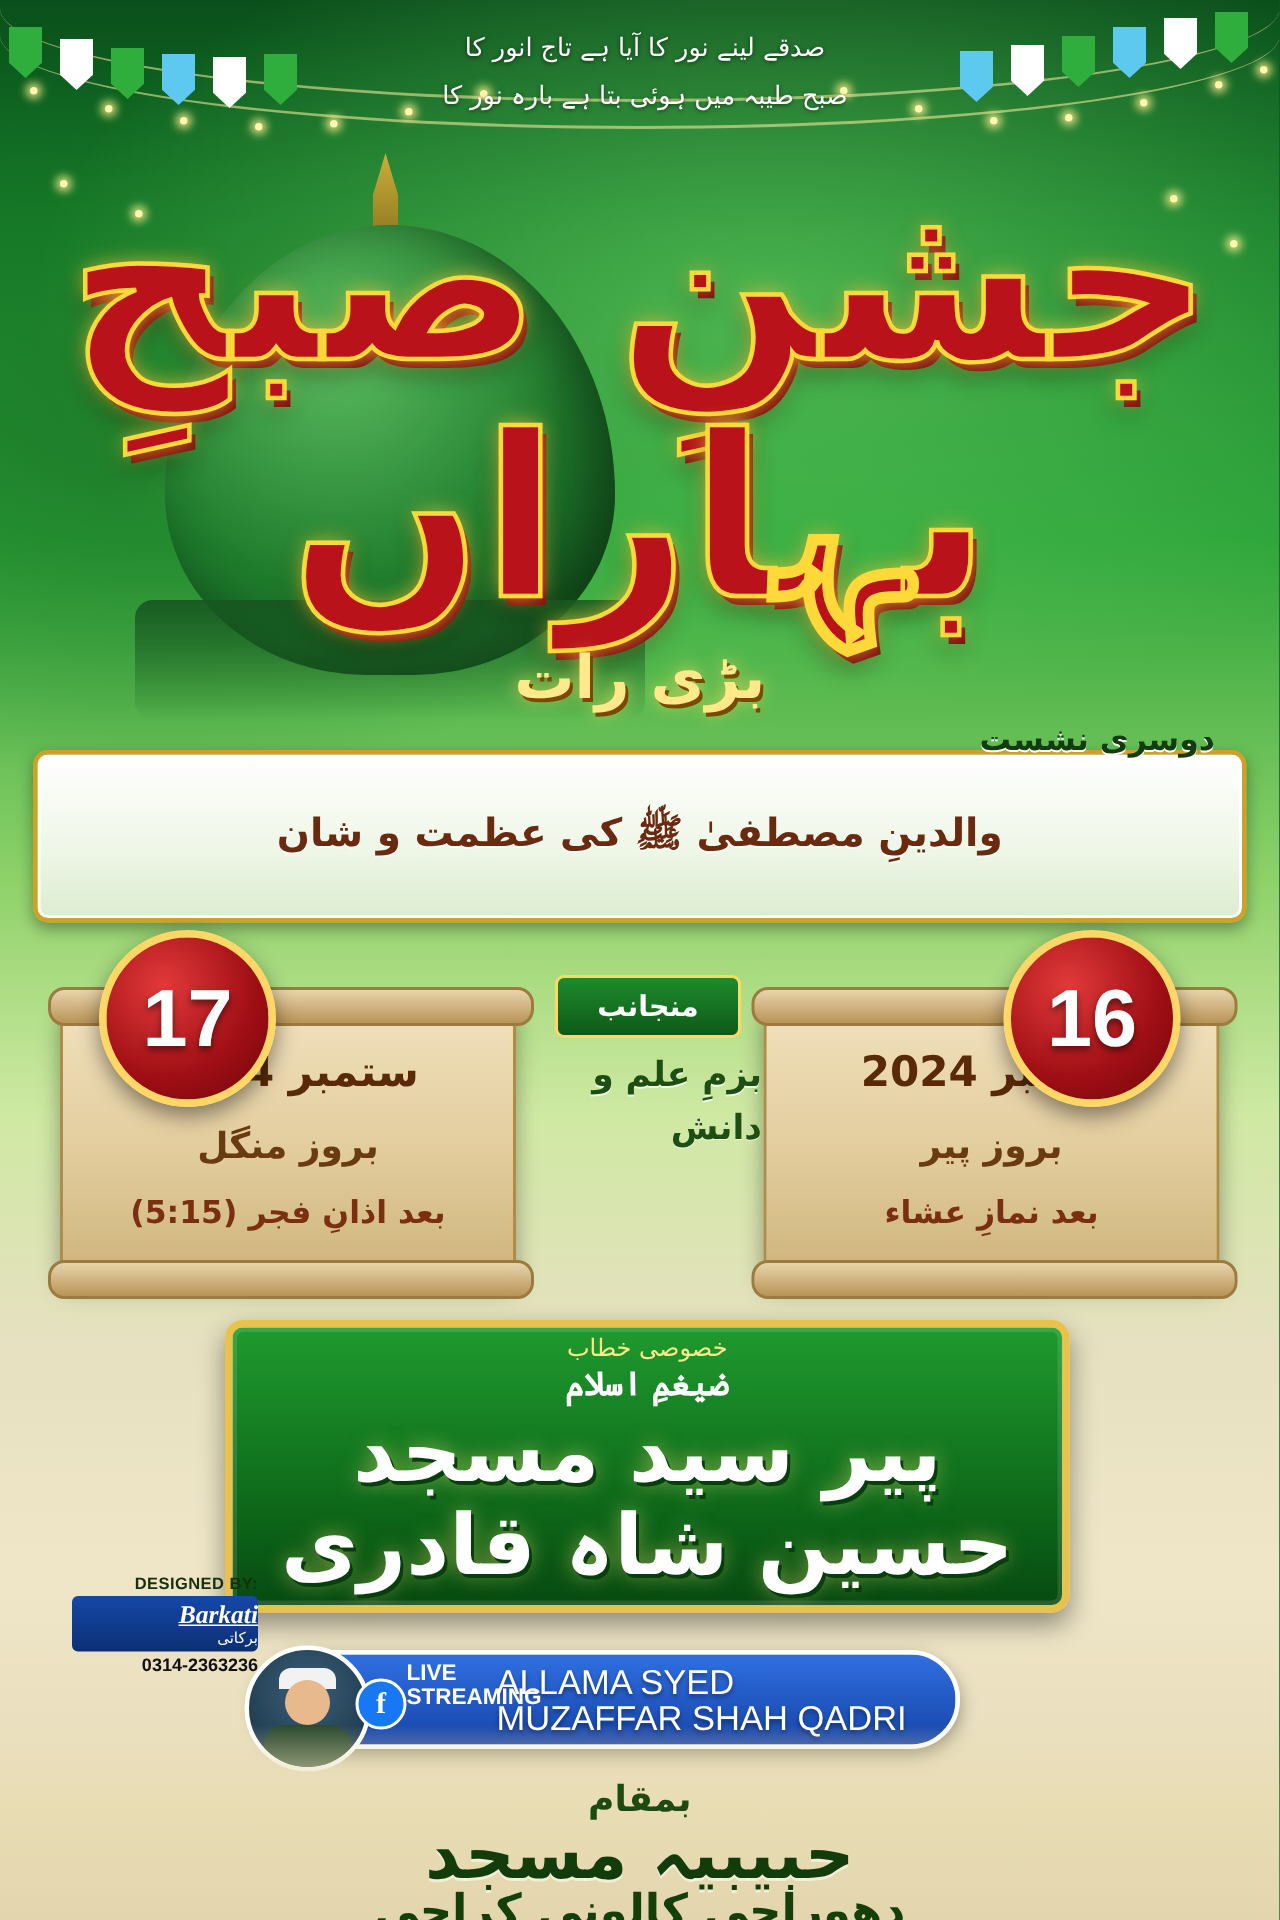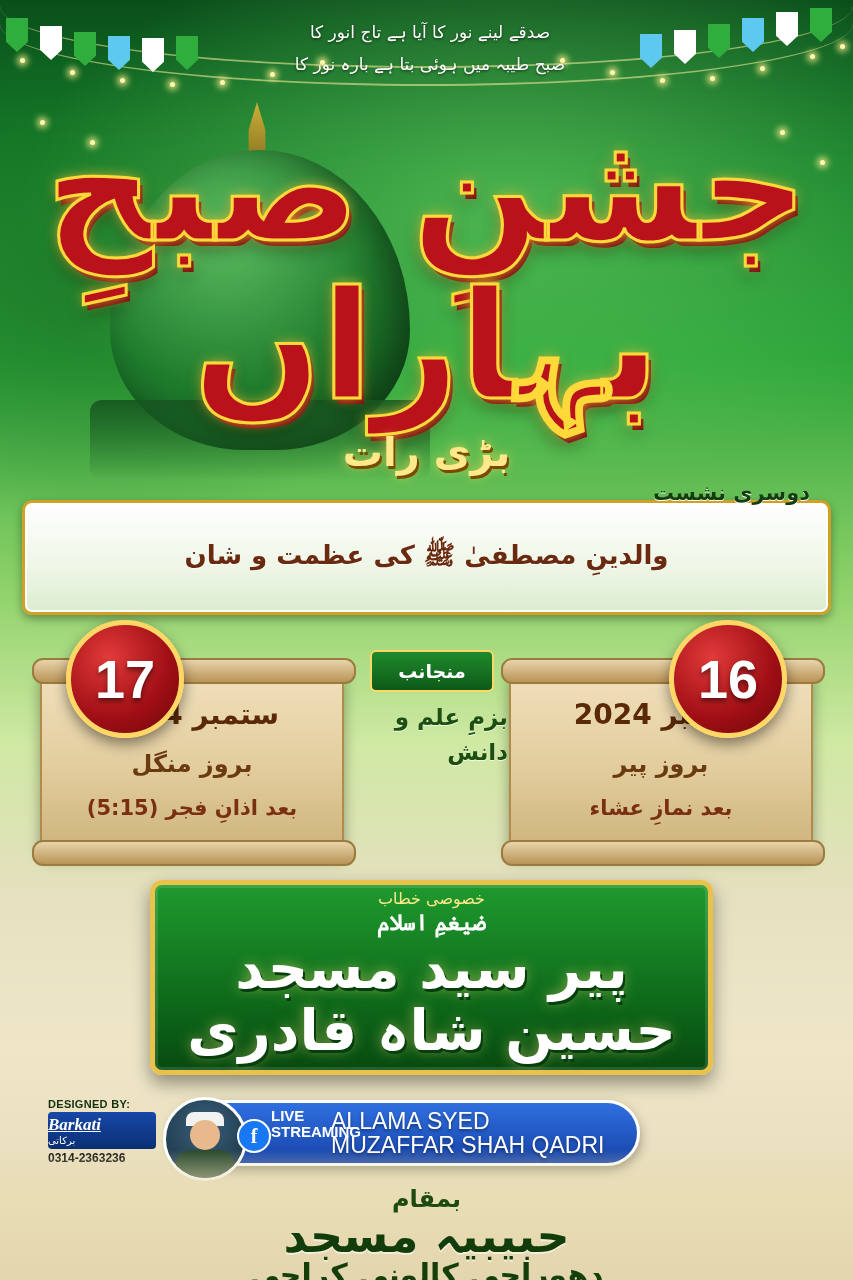--- a/index.html
+++ b/index.html
@@ -187,21 +187,21 @@
     font-size:22px;font-weight:bold;color:#fff;margin-top:2px;
   }
   .speaker .name{
     font-family:"DejaVu Sans", sans-serif;direction:rtl;
     font-size:56px;font-weight:bold;color:#ffffff;line-height:1.1;margin-top:2px;
     text-shadow:2px 3px 0 #063f0d, 0 0 14px rgba(255,230,120,.5);
   }
 
   
   .designer{
-    position:absolute;left:48px;top:1098px;width:108px;height:66px;text-align:left;
+    position:absolute;left:48px;top:1050px;width:124px;height:66px;text-align:right;
   }
   .designer .dby{font-size:11px;font-weight:bold;color:#15300c;letter-spacing:.3px;}
   .designer .dbox{
     margin-top:2px;background:linear-gradient(180deg,#1648a8,#0b2f74);
     border-radius:4px;color:#fff;padding:3px 0;
   }
   .designer .dname{font-family:"Liberation Serif", serif;font-style:italic;font-size:17px;font-weight:bold;text-decoration:underline;}
   .designer .durdu{font-family:"DejaVu Sans", sans-serif;direction:rtl;font-size:10px;}
   .designer .dphone{font-size:12px;font-weight:bold;color:#111;margin-top:2px;}
 

